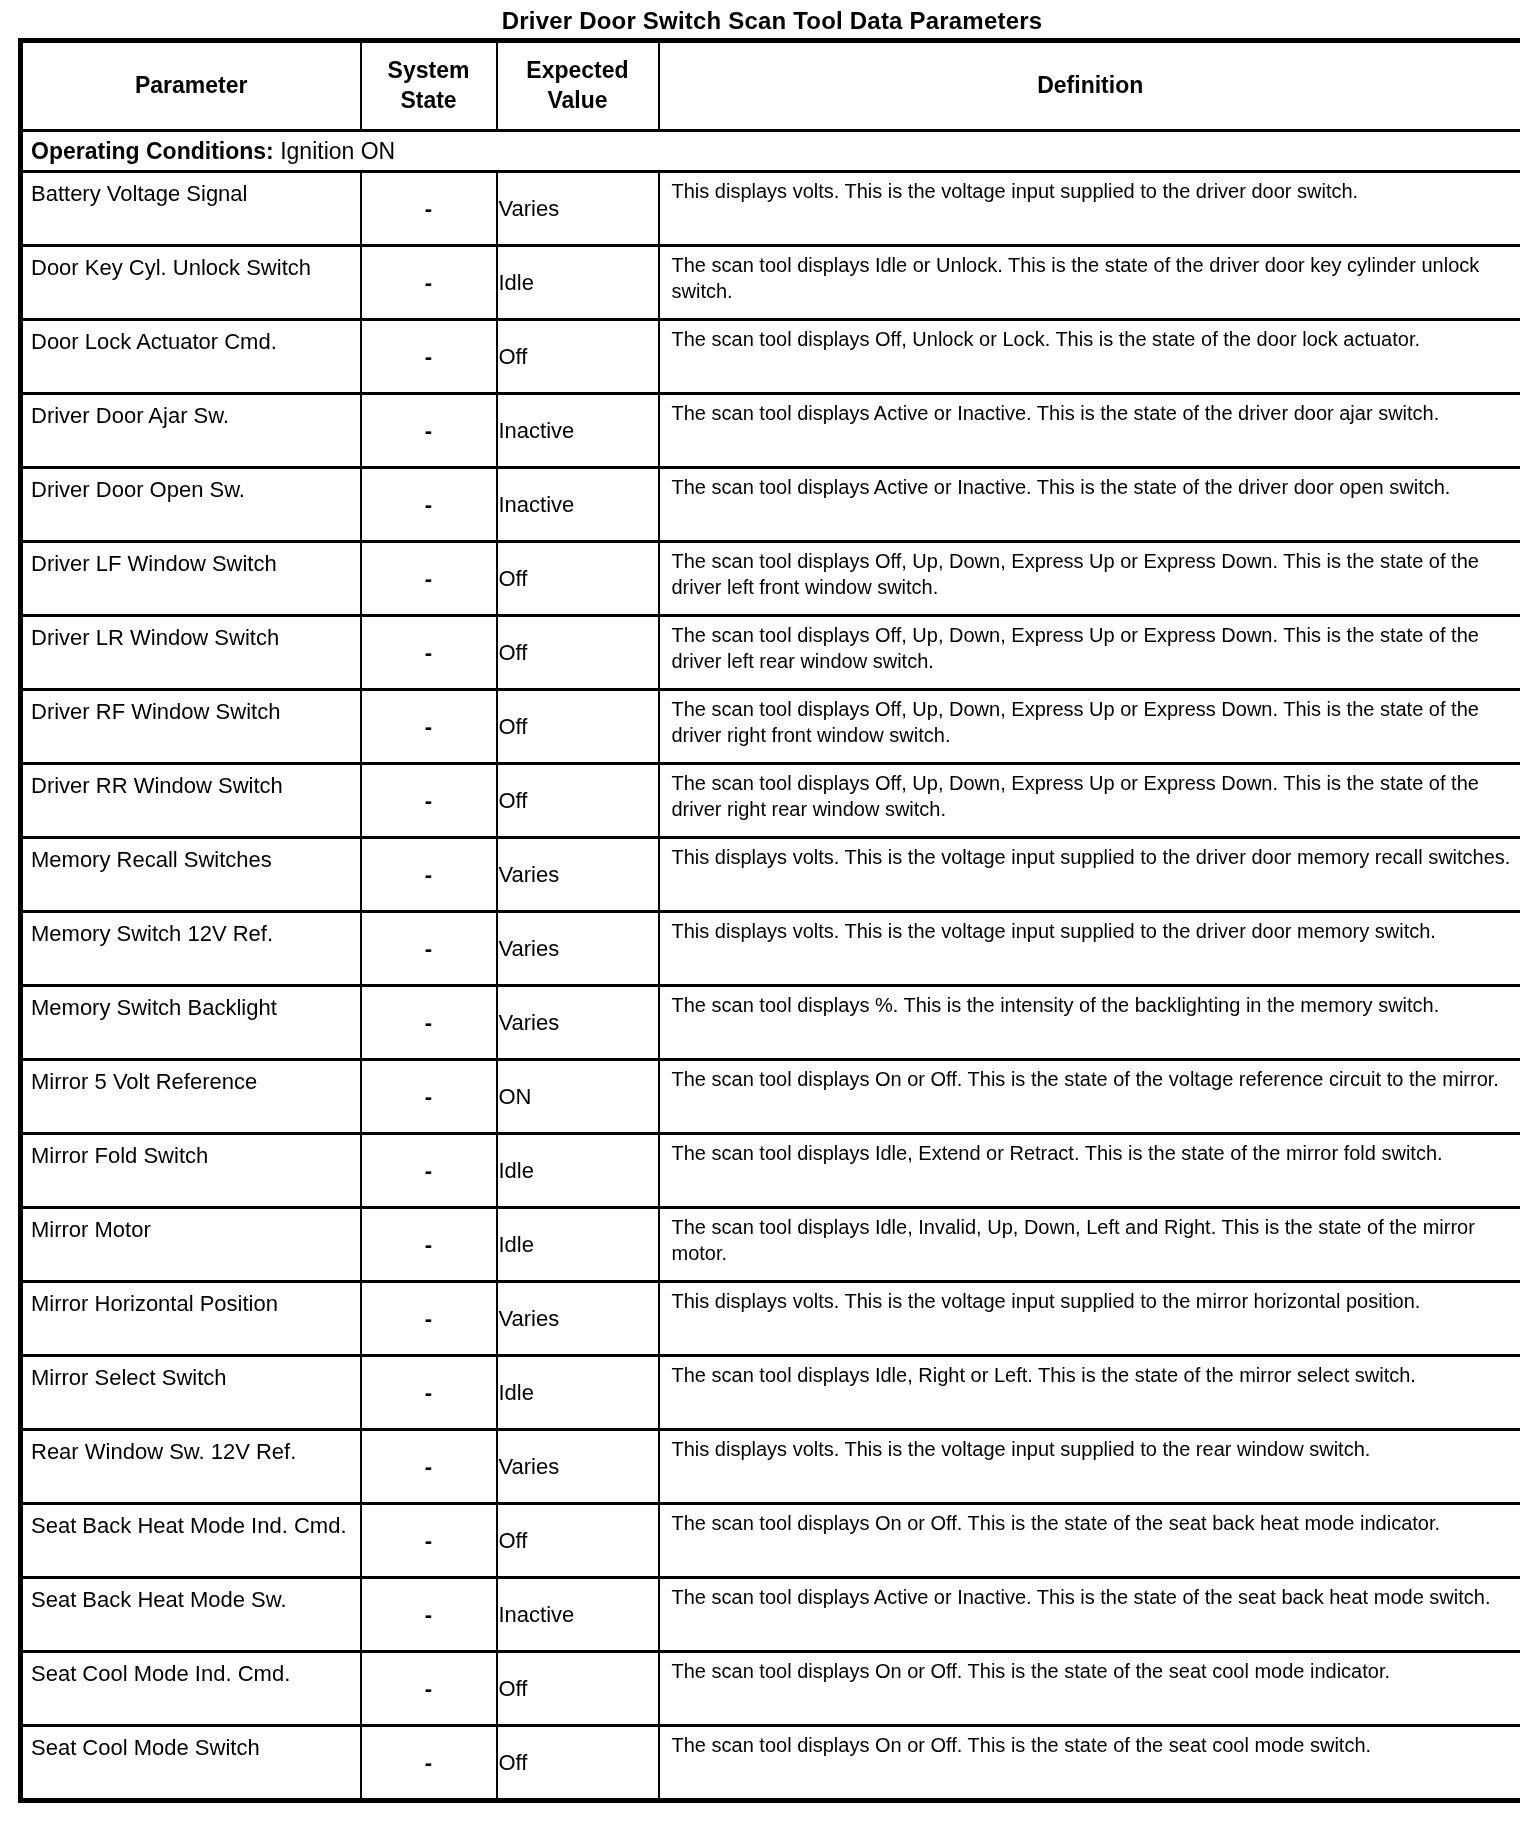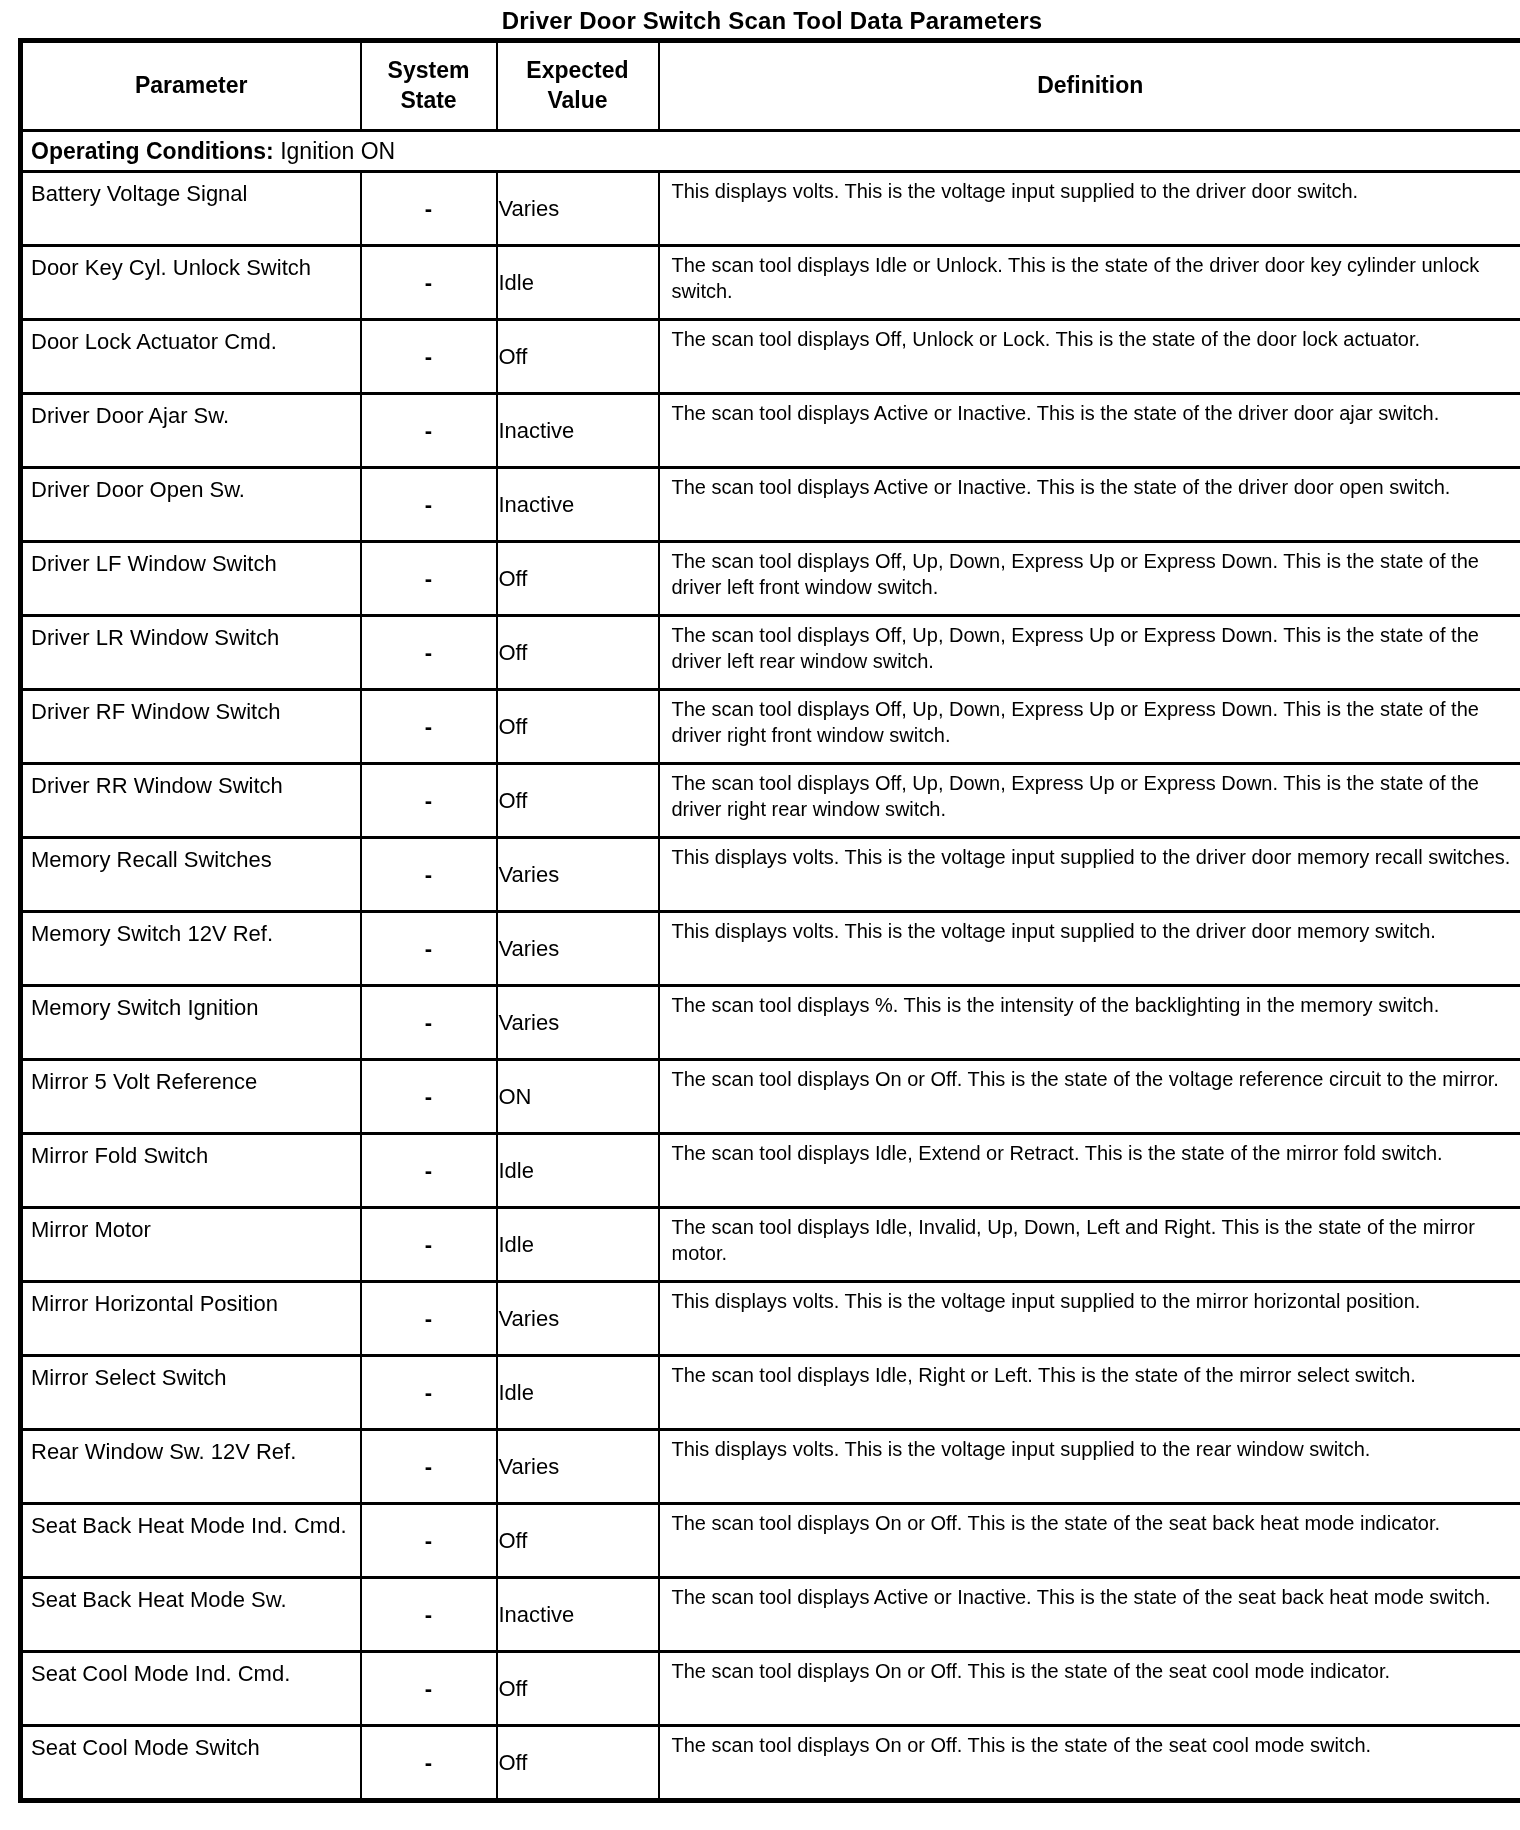--- a/index.html
+++ b/index.html
@@ -176,21 +176,21 @@
           <td class="expected">Varies</td>
           <td class="def">This displays volts. This is the voltage input supplied to the driver door memory recall switches.</td>
         </tr>
         <tr>
           <td class="param">Memory Switch 12V Ref.</td>
           <td class="state">-</td>
           <td class="expected">Varies</td>
           <td class="def">This displays volts. This is the voltage input supplied to the driver door memory switch.</td>
         </tr>
         <tr>
-          <td class="param">Memory Switch Ignition</td>
+          <td class="param">Memory Switch Backlight</td>
           <td class="state">-</td>
           <td class="expected">Varies</td>
           <td class="def">The scan tool displays %. This is the intensity of the backlighting in the memory switch.</td>
         </tr>
         <tr>
           <td class="param">Mirror 5 Volt Reference</td>
           <td class="state">-</td>
           <td class="expected">ON</td>
           <td class="def">The scan tool displays On or Off. This is the state of the voltage reference circuit to the mirror.</td>
         </tr>

